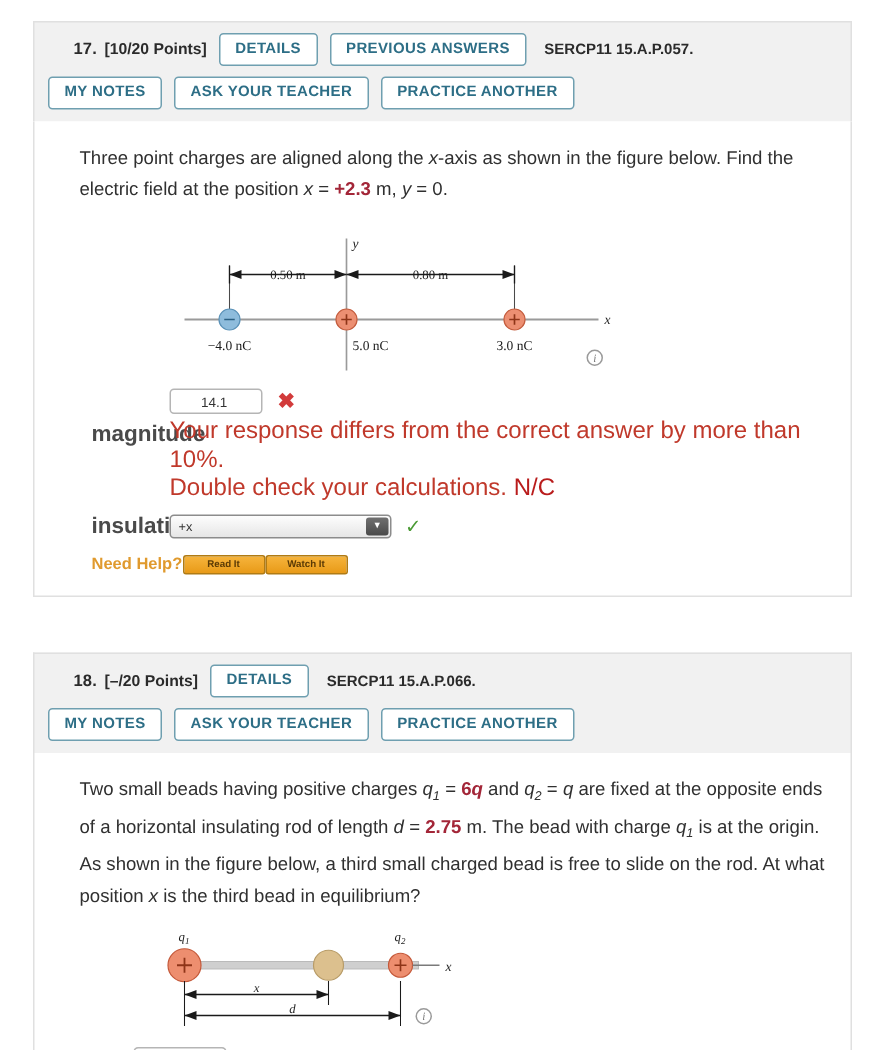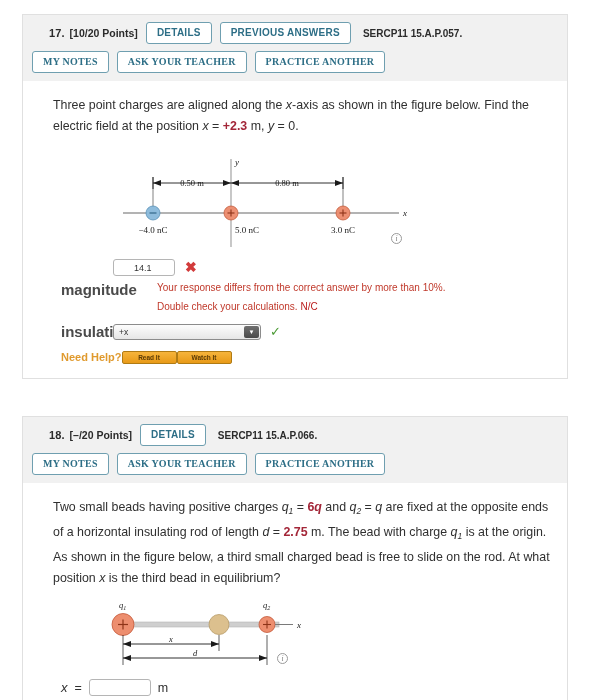--- a/index.html
+++ b/index.html
@@ -14,21 +14,21 @@
 
   
   .problem { margin: 0 22px; background: #fff; }
   .q-header {
     background: #f1f1f1;
     border: 1px solid #e0e0e0;
     border-bottom: none;
     padding: 7px 9px 8px 9px;
   }
   .hdr-row { display: flex; align-items: center; gap: 8px; }
-  .hdr-row + .hdr-row { margin-top: 7px; font-family: Liberation Serif, serif; }
+  .hdr-row + .hdr-row { margin-top: 7px; }
   .q-num {
     font-size: 11px; font-weight: bold; color: #2b2b2b;
     white-space: nowrap; letter-spacing: .1px; margin-left: 17px;
   }
   .q-points {
     font-size: 10.5px; font-weight: bold; color: #2b2b2b;
     white-space: nowrap; margin-left: -3px;
   }
   .pill {
     border: 1px solid #6f9fb0;
@@ -101,24 +101,23 @@
     line-height: 15px;
     font-family: "Liberation Sans", sans-serif;
   }
   .mark-x {
     color: #d23b3b; font-size: 14px; font-weight: bold;
     margin-left: 10px; line-height: 17px;
   }
   .mark-check { color: #4a9a34; font-size: 13px; margin-left: 9px; line-height: 16px; }
   .feedback {
     color: #c0392b;
-    font-size: 10px;
+    font-size: 16px;
     line-height: 19px;
     padding-top: 0px;
-    margin-left: 44px;
   }
   .feedback .unit { color: #b91c1c; }
   .select-box {
     position: relative;
     width: 148px; height: 16px;
     border: 1px solid #8c8c8c;
     border-radius: 3px;
     background: linear-gradient(#fdfdfd, #e6e6e6);
     font-size: 8.5px;
     color: #333;

